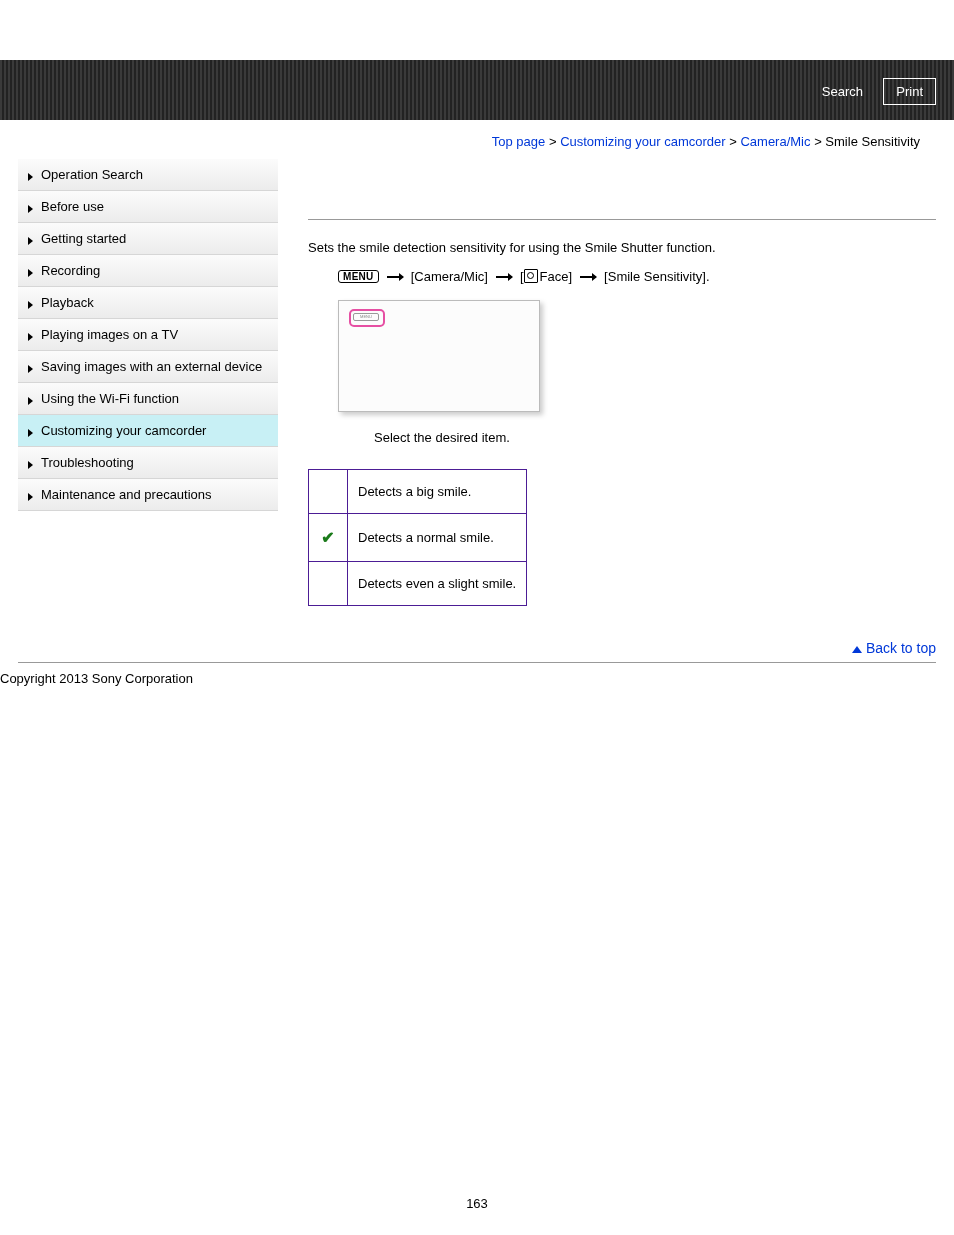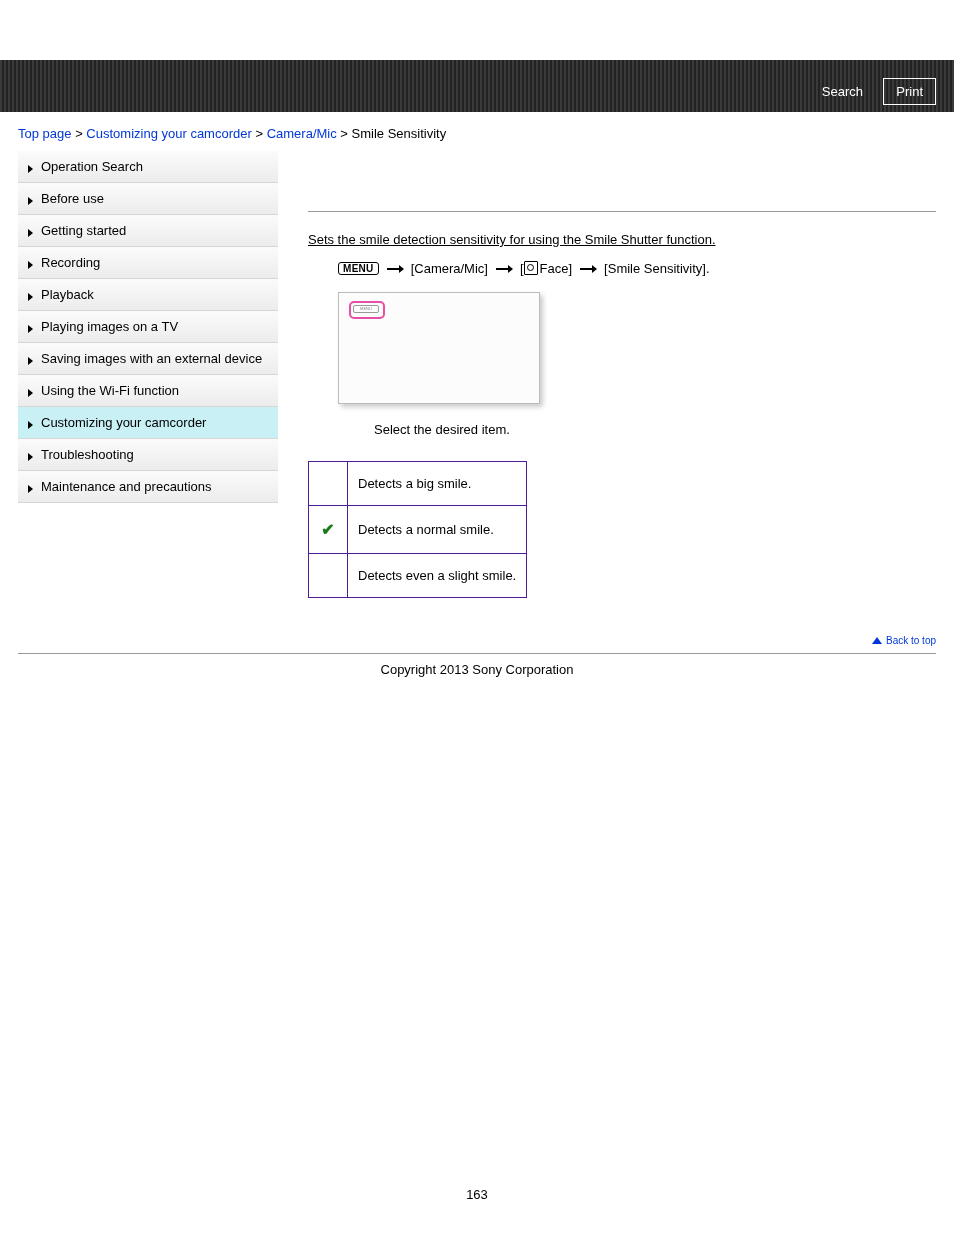--- a/index.html
+++ b/index.html
@@ -1,54 +1,54 @@
 <!DOCTYPE html>
 <html><head>
 <meta charset="utf-8">
 <style>
 body { margin:0; padding:0; font-family:Arial,Helvetica,sans-serif; font-size:13px; color:#000; background:#fff; }
 .page { width:954px; margin:0 auto; }
-.header-bar { height:52px; margin-top:60px; background:repeating-linear-gradient(90deg,#3a3a3a 0 2px,#222 2px 4px); position:relative; }
+.header-bar { height:60px; margin-top:60px; background:repeating-linear-gradient(90deg,#3a3a3a 0 2px,#222 2px 4px); position:relative; }
 .header-bar .btn { position:absolute; top:18px; color:#fff; font-size:13px; padding:5px 12px; border:1px solid #fff; cursor:pointer; }
 .header-bar .search-btn { right:78px; border:1px solid transparent; }
 .header-bar .print-btn { right:18px; }
-.breadcrumb { padding:14px 18px 10px; font-size:13px; }
+.breadcrumb { text-align:right; padding:14px 34px 10px; font-size:13px; }
 .breadcrumb a { color:#0038d8; text-decoration:none; }
 .breadcrumb .sep { color:#000; }
 .layout { display:flex; }
 .sidebar { width:260px; margin-left:18px; }
 .sidebar-item { display:flex; align-items:center; padding:8px 10px; border-bottom:1px solid #d6d6d6; background:linear-gradient(#fbfbfb,#ececec); cursor:pointer; }
 .sidebar-item.active { background:#c8f0f5; }
 .sidebar-item .arrow { width:0;height:0;border-top:4px solid transparent;border-bottom:4px solid transparent;border-left:5px solid #000;margin:4px 8px 0 0;flex-shrink:0;}
 .contents-link { text-align:right; padding:12px 6px; }
 .contents-link a { color:#0038d8; text-decoration:none; }
 .contents-link .larr { display:inline-block;width:18px;height:2px;background:#0038d8;position:relative;vertical-align:middle;margin-right:4px;}
 .contents-link .larr:after{content:"";position:absolute;right:-1px;top:-3px;width:0;height:0;border-top:4px solid transparent;border-bottom:4px solid transparent;border-left:5px solid #0038d8;}
 .content { flex:1; padding:0 18px 0 30px; }
 .content hr { border:none;border-top:1px solid #999;margin:60px 0 20px;}
-.description { margin:0 0 14px;text-decoration:underline;}
+.description { margin:0 0 14px;}
 .navpath { margin:0 0 16px 30px; display:flex; align-items:center; font-size:13px;}
 .menu-box { border:1.5px solid #000; border-radius:3px; padding:0 4px; font-size:10px; font-weight:bold; letter-spacing:0.3px;}
 .nav-arrow { margin:0 8px; position:relative; width:16px; height:2px; background:#000;}
 .nav-arrow:after{content:"";position:absolute;right:-1px;top:-3px;border-top:4px solid transparent;border-bottom:4px solid transparent;border-left:5px solid #000;}
 .face-icon{display:inline-block;width:12px;height:12px;border:1.5px solid #000;border-radius:1px;position:relative;vertical-align:-2px;margin-right:2px;}
 .face-icon:after{content:"";position:absolute;left:2px;top:2px;width:5px;height:5px;border:1px solid #000;border-radius:50%;}
 .screen-box { width:200px; height:110px; margin:0 0 18px 30px; background:#fcfcfc; border:1px solid #bbb; position:relative; box-shadow:3px 3px 5px #ccc;}
 .screen-box .hl { position:absolute; left:10px; top:8px; width:32px; height:14px; border:2px solid #e64fa3; border-radius:5px;}
 .screen-box .hl-inner{ position:absolute; left:14px; top:12px; width:24px; height:6px; border:1px solid #999; border-radius:2px; font-size:4px; text-align:center; line-height:6px; color:#888;}
 .instruction { margin:0 0 24px 66px;}
 table.options { border-collapse:collapse; margin:0 0 24px 0;}
 table.options td { border:1px solid #4c1d95; padding:14px 10px; font-size:13px; vertical-align:middle;}
 table.options td.check-cell { width:18px; text-align:center;}
 .checkmark { color:#1a7a1a; font-size:16px; font-weight:bold;}
 .backtop { text-align:right; padding:10px 18px 6px;}
-.backtop a { color:#0038d8; text-decoration:none; font-size:10px;}
+.backtop a { color:#0038d8; text-decoration:none; font-size:14px;}
 .backtop .tri{width:0;height:0;border-left:5px solid transparent;border-right:5px solid transparent;border-bottom:7px solid #0038d8;display:inline-block;margin-right:4px;}
 .footer-line { border:none;border-top:1px solid #999;margin:0 18px;}
-.copyright { text-align:center; padding:8px 0 30px; font-size:13px;}
+.copyright { padding:8px 0 30px; font-size:13px;}
 .page-number { text-align:center; font-size:13px; color:#000; padding:480px 0 20px;}
 </style>
 </head>
 <body>
 
 <div class="page">
   <div class="header-bar">
     <span class="btn search-btn">Search</span>
     <span class="btn print-btn">Print</span>
   </div>

